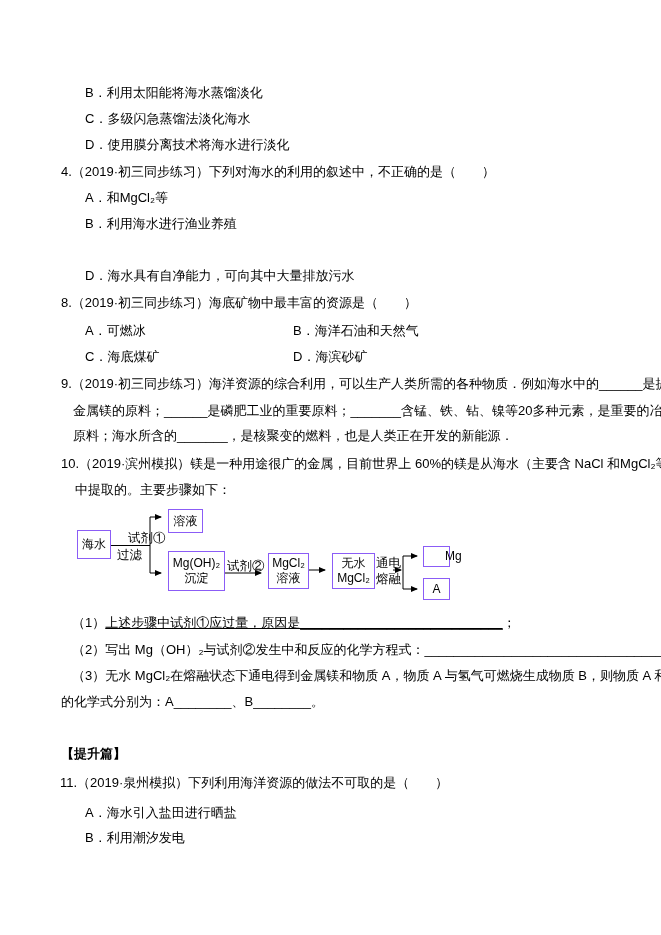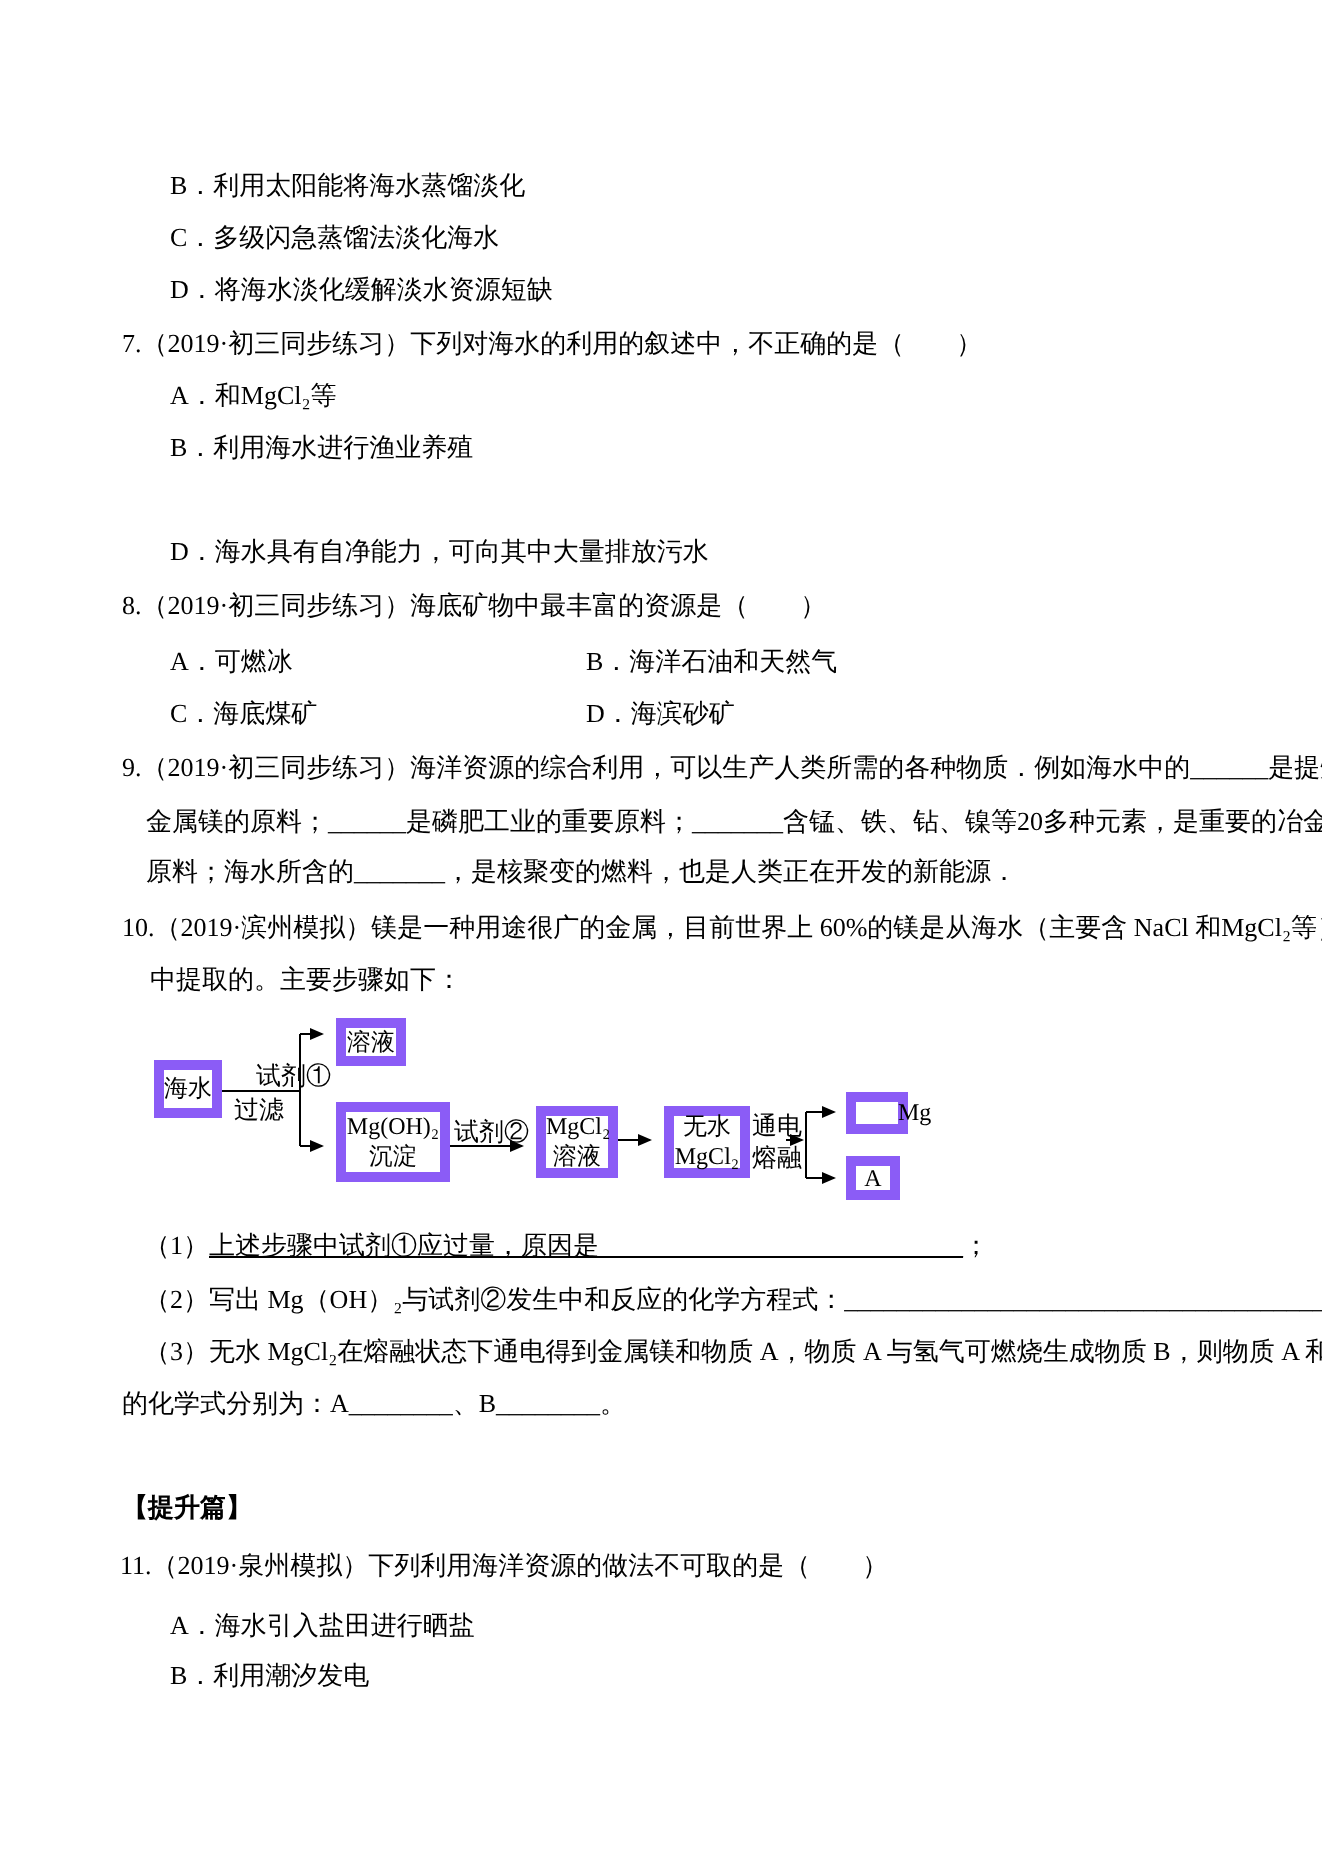--- a/index.html
+++ b/index.html
@@ -1,48 +1,48 @@
 <!DOCTYPE html>
 <html><head>
 <meta charset="utf-8">
 <style>
   html,body{margin:0;padding:0;background:#fff;}
   #page{
     position:relative;
     width:661px;height:915px;
     background:#ffffff;
     color:#000;
-    font-family:Liberation Serif, serif;
+    font-family:Liberation Sans, sans-serif;
     font-size:13px;
     overflow:hidden;
   }
   .ln{position:absolute;white-space:nowrap;line-height:14px;}
   .bold{font-weight:bold;}
   .u{text-decoration:underline;}
   
   #flowchart{position:absolute;left:75px;top:509px;width:392px;height:96px;}
   #flowchart svg{position:absolute;left:0;top:0;}
   .fbox{
-    position:absolute;border:5px solid #8b5cf6;background:#fff;
+    position:absolute;border:1px solid #8b5cf6;background:#fff;
     text-align:center;font-size:12px;line-height:15px;
     display:flex;flex-direction:column;justify-content:center;
     box-sizing:border-box;
   }
   .flabel{position:absolute;font-size:12.5px;line-height:14px;white-space:nowrap;}
 </style>
 </head>
 <body>
 
 <div id="page">
 
   <div class="ln" style="top:86px;left:85px;">B．利用太阳能将海水蒸馏淡化</div>
   <div class="ln" style="top:112px;left:85px;">C．多级闪急蒸馏法淡化海水</div>
-  <div class="ln" style="top:138px;left:85px;">D．将海水淡化缓解淡水资源短缺</div>
+  <div class="ln" style="top:138px;left:85px;">D．使用膜分离技术将海水进行淡化</div>
 
-  <div class="ln" style="top:165px;left:61px;">7.（2019·初三同步练习）下列对海水的利用的叙述中，不正确的是（　　）</div>
+  <div class="ln" style="top:165px;left:61px;">4.（2019·初三同步练习）下列对海水的利用的叙述中，不正确的是（　　）</div>
   <div class="ln" style="top:191px;left:85px;">A．和MgCl₂等</div>
   <div class="ln" style="top:217px;left:85px;">B．利用海水进行渔业养殖</div>
   <div class="ln" style="top:269px;left:85px;">D．海水具有自净能力，可向其中大量排放污水</div>
 
   <div class="ln" style="top:296px;left:61px;">8.（2019·初三同步练习）海底矿物中最丰富的资源是（　　）</div>
   <div class="ln" style="top:324px;left:85px;">A．可燃冰</div>
   <div class="ln" style="top:324px;left:293px;">B．海洋石油和天然气</div>
   <div class="ln" style="top:350px;left:85px;">C．海底煤矿</div>
   <div class="ln" style="top:350px;left:293px;">D．海滨砂矿</div>
 

